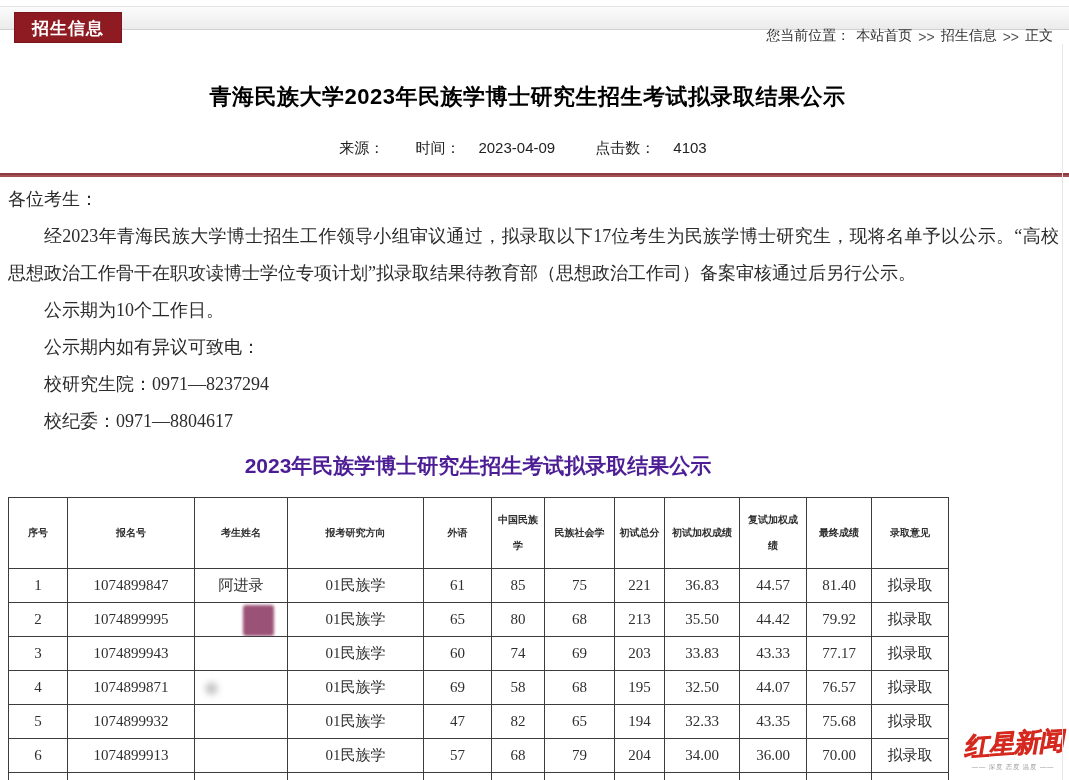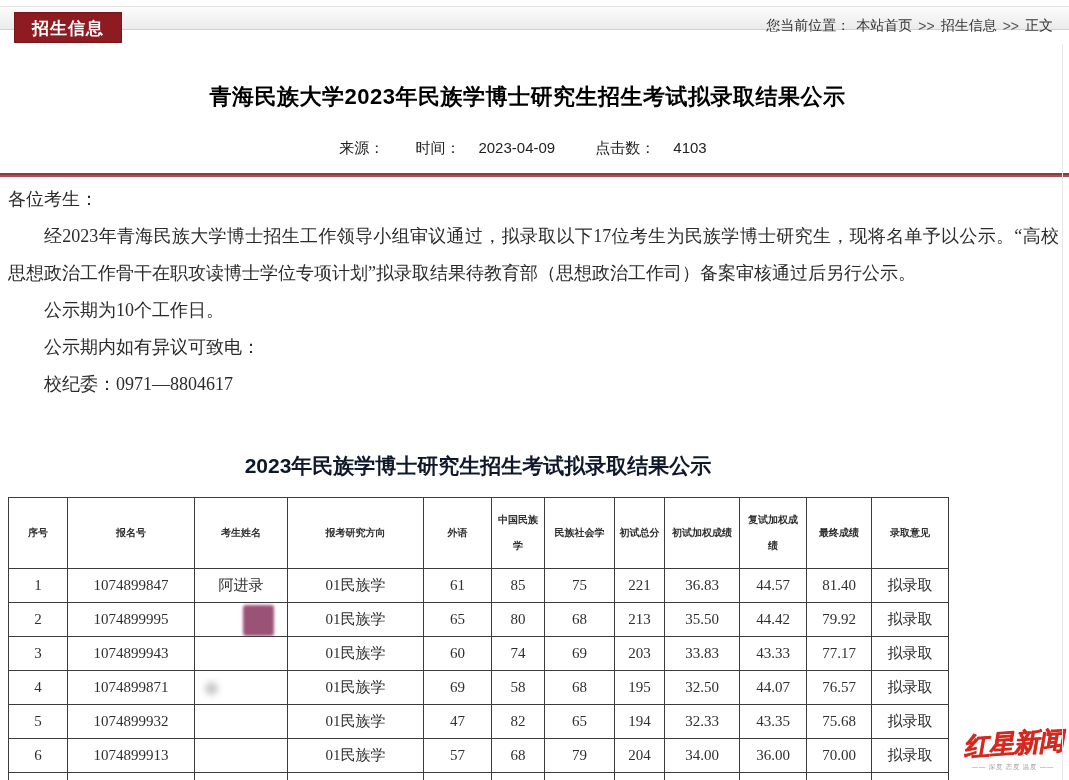--- a/index.html
+++ b/index.html
@@ -22,21 +22,21 @@
   .section-badge {
     position: absolute; left: 14px; top: 5px;
     height: 31px; line-height: 31px; padding: 0 17px;
     background: #8e1b22; color: #fff;
     font-size: 17px; font-weight: bold; letter-spacing: 1px;
     border: 1px solid #7a151b;
     cursor: pointer;
   }
   .breadcrumb {
     position: absolute; right: 16px; top: 0; height: 38px;
-    display: flex; align-items: center; gap: 6px;
+    display: flex; align-items: flex-end; gap: 6px;
     font-size: 14px; color: #333;
   }
   .breadcrumb .crumb { color: #333; cursor: pointer; }
   .breadcrumb .sep { color: #555; }
 
   
   .article-title {
     position: absolute; top: 82px; left: 0; right: 14px;
     text-align: center;
     font-size: 22px; font-weight: bold; color: #000000;
@@ -59,21 +59,21 @@
     font-family: "Liberation Serif", serif;
     font-size: 18px; color: #2b2b2b;
     line-height: 37px;
   }
   .article-body p { text-indent: 2em; text-align: justify; }
   .article-body p.no-indent { text-indent: 0; }
 
   
   .table-title {
     position: absolute; top: 452px; left: 0; width: 956px;
-    text-align: center; font-size: 21px; font-weight: bold; color: #0f172a;
+    text-align: center; font-size: 21px; font-weight: bold; color: #4c1d95;
   }
   table.results {
     position: absolute; top: 497px; left: 8px;
     border-collapse: collapse; table-layout: fixed;
     width: 941px;
     font-family: "Liberation Serif", serif;
     color: #2f2f2f;
     background: #fff;
   }
   table.results th, table.results td {
@@ -146,20 +146,21 @@
   <span><span>时间：</span><span>2023-04-09</span></span>
   <span><span>点击数：</span><span>4103</span></span>
 </div>
 <div class="red-divider"></div>
 
 <div class="article-body">
   <p class="no-indent">各位考生：</p>
   <p>经2023年青海民族大学博士招生工作领导小组审议通过，拟录取以下17位考生为民族学博士研究生，现将名单予以公示。“高校思想政治工作骨干在职攻读博士学位专项计划”拟录取结果待教育部（思想政治工作司）备案审核通过后另行公示。</p>
   <p>公示期为10个工作日。</p>
   <p>公示期内如有异议可致电：</p>
+  <p>校研究生院：0971—8237294</p>
   <p>校纪委：0971—8804617</p>
 </div>
 
 <h2 class="table-title">2023年民族学博士研究生招生考试拟录取结果公示</h2>
 <table class="results">
   <colgroup>
       <col style="width: 59px;">
       <col style="width: 127px;">
       <col style="width: 93px;">
       <col style="width: 136px;">

